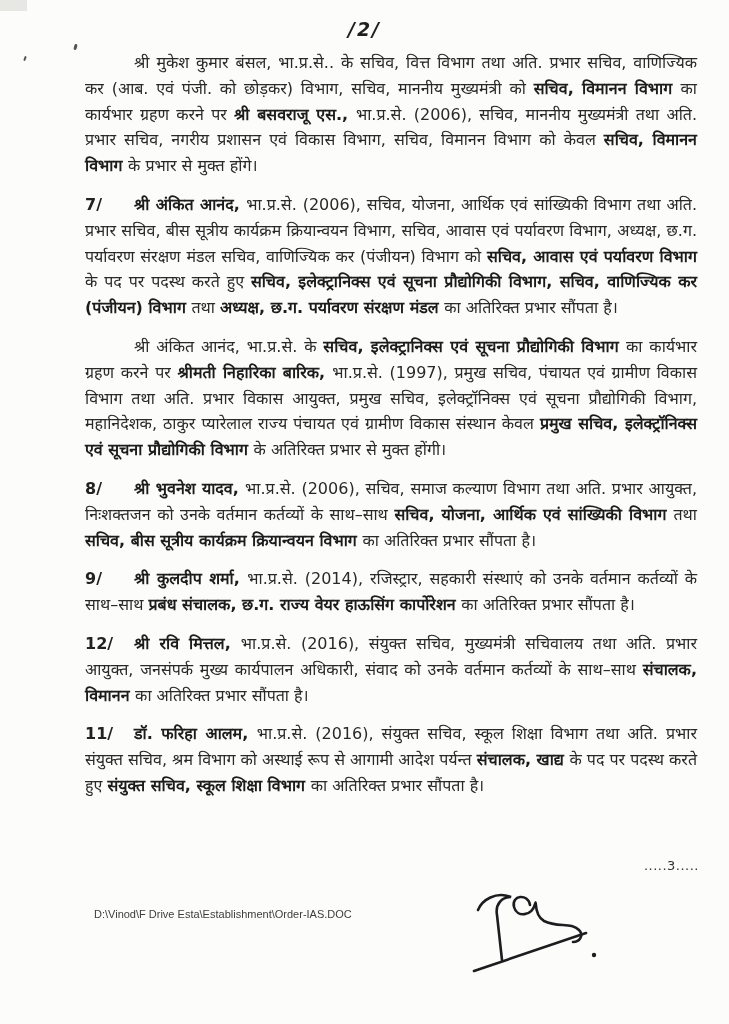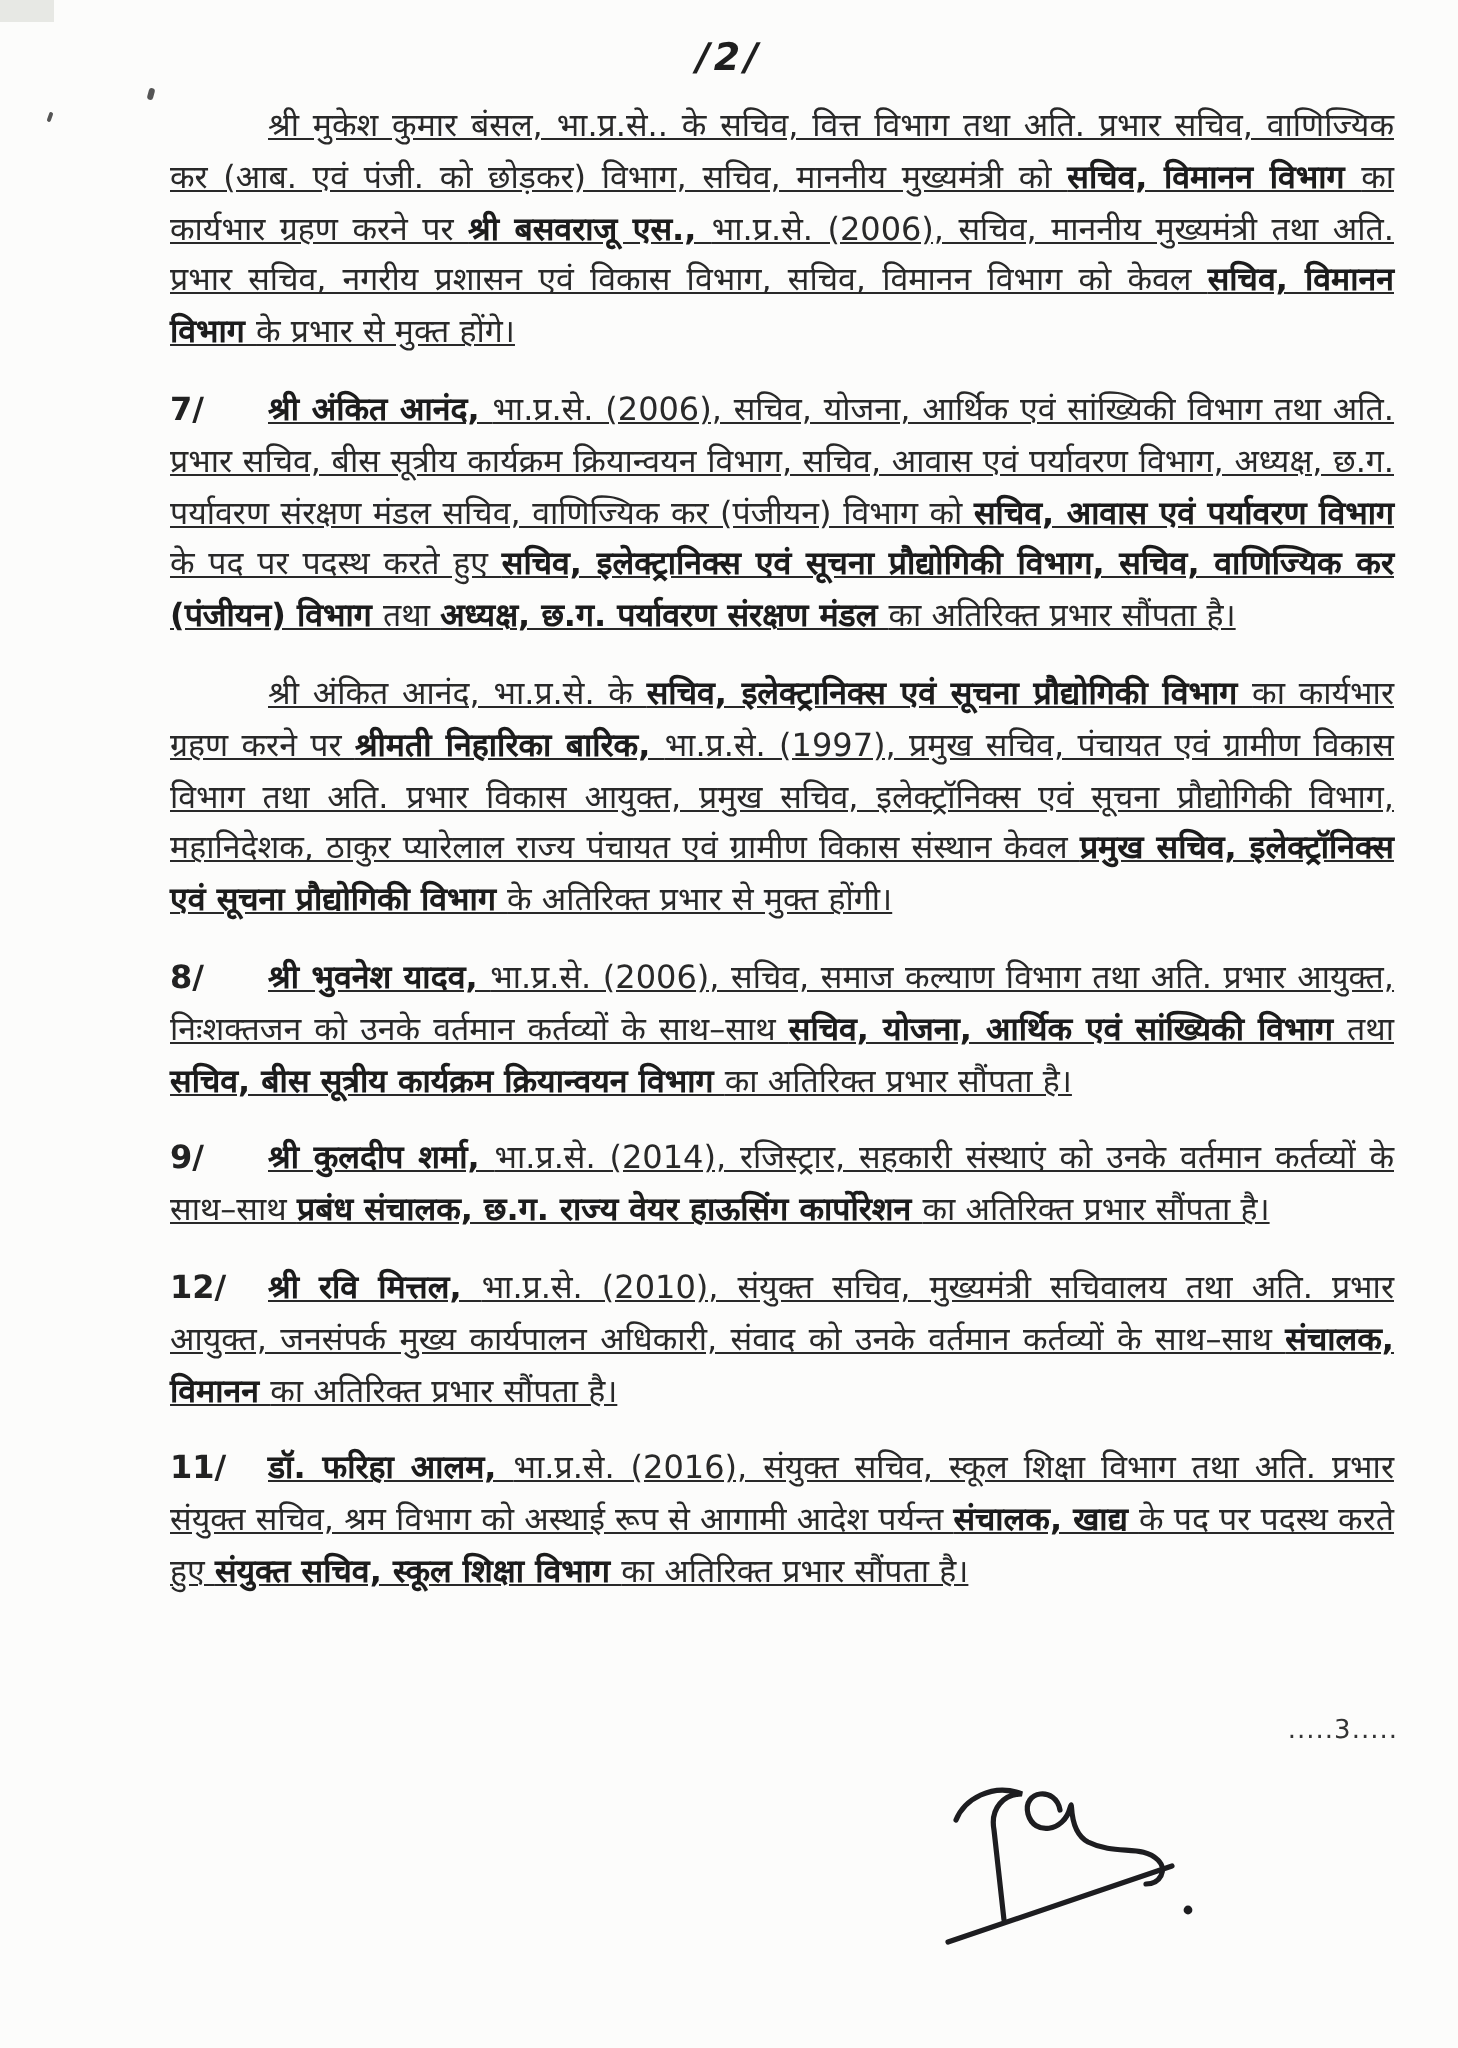--- a/index.html
+++ b/index.html
@@ -22,21 +22,21 @@
     position:absolute; top:18px; left:0; width:100%;
     text-align:center; font-size:19px; font-weight:700;
     letter-spacing:2px; color:#1f1f1f; font-style:italic;
   }
   .doc-body {
     position:absolute; top:50px; left:85px; width:612px;
   }
   .para {
     font-size:16px; line-height:25.8px;
     text-align:justify; text-justify:inter-word;
-    margin:0 0 13px 0; color:#292929;text-decoration:underline;
+    margin:0 0 13px 0; color:#292929;
   }
   .para-num {
     display:inline-block; width:49px; font-weight:700; color:#222;
   }
   .seg-bold { font-weight:700; color:#1c1c1c; }
   .continuation {
     position:absolute; top:858px; right:30px;
     font-size:13px; color:#333; letter-spacing:0.5px;
   }
   .footer-path {
@@ -62,29 +62,30 @@
   <p class="para"><span class="para-num"></span><span class="para-text"><span>श्री मुकेश कुमार बंसल, भा.प्र.से.. के सचिव, वित्त विभाग तथा अति. प्रभार सचिव, वाणिज्यिक कर (आब. एवं पंजी. को छोड़कर) विभाग, सचिव, माननीय मुख्यमंत्री को </span><span class="seg-bold">सचिव, विमानन विभाग </span><span>का कार्यभार ग्रहण करने पर </span><span class="seg-bold">श्री बसवराजू एस., </span><span>भा.प्र.से. (2006), सचिव, माननीय मुख्यमंत्री तथा अति. प्रभार सचिव, नगरीय प्रशासन एवं विकास विभाग, सचिव, विमानन विभाग को केवल </span><span class="seg-bold">सचिव, विमानन विभाग </span><span>के प्रभार से मुक्त होंगे।</span></span></p>
 
   <p class="para"><span class="para-num">7/</span><span class="para-text"><span class="seg-bold">श्री अंकित आनंद, </span><span>भा.प्र.से. (2006), सचिव, योजना, आर्थिक एवं सांख्यिकी विभाग तथा अति. प्रभार सचिव, बीस सूत्रीय कार्यक्रम क्रियान्वयन विभाग, सचिव, आवास एवं पर्यावरण विभाग, अध्यक्ष, छ.ग. पर्यावरण संरक्षण मंडल सचिव, वाणिज्यिक कर (पंजीयन) विभाग को </span><span class="seg-bold">सचिव, आवास एवं पर्यावरण विभाग </span><span>के पद पर पदस्थ करते हुए </span><span class="seg-bold">सचिव, इलेक्ट्रानिक्स एवं सूचना प्रौद्योगिकी विभाग, सचिव, वाणिज्यिक कर (पंजीयन) विभाग </span><span>तथा </span><span class="seg-bold">अध्यक्ष, छ.ग. पर्यावरण संरक्षण मंडल </span><span>का अतिरिक्त प्रभार सौंपता है।</span></span></p>
 
   <p class="para"><span class="para-num"></span><span class="para-text"><span>श्री अंकित आनंद, भा.प्र.से. के </span><span class="seg-bold">सचिव, इलेक्ट्रानिक्स एवं सूचना प्रौद्योगिकी विभाग </span><span>का कार्यभार ग्रहण करने पर </span><span class="seg-bold">श्रीमती निहारिका बारिक, </span><span>भा.प्र.से. (1997), प्रमुख सचिव, पंचायत एवं ग्रामीण विकास विभाग तथा अति. प्रभार विकास आयुक्त, प्रमुख सचिव, इलेक्ट्रॉनिक्स एवं सूचना प्रौद्योगिकी विभाग, महानिदेशक, ठाकुर प्यारेलाल राज्य पंचायत एवं ग्रामीण विकास संस्थान केवल </span><span class="seg-bold">प्रमुख सचिव, इलेक्ट्रॉनिक्स एवं सूचना प्रौद्योगिकी विभाग </span><span>के अतिरिक्त प्रभार से मुक्त होंगी।</span></span></p>
 
   <p class="para"><span class="para-num">8/</span><span class="para-text"><span class="seg-bold">श्री भुवनेश यादव, </span><span>भा.प्र.से. (2006), सचिव, समाज कल्याण विभाग तथा अति. प्रभार आयुक्त, निःशक्तजन को उनके वर्तमान कर्तव्यों के साथ–साथ </span><span class="seg-bold">सचिव, योजना, आर्थिक एवं सांख्यिकी विभाग </span><span>तथा </span><span class="seg-bold">सचिव, बीस सूत्रीय कार्यक्रम क्रियान्वयन विभाग </span><span>का अतिरिक्त प्रभार सौंपता है।</span></span></p>
 
   <p class="para"><span class="para-num">9/</span><span class="para-text"><span class="seg-bold">श्री कुलदीप शर्मा, </span><span>भा.प्र.से. (2014), रजिस्ट्रार, सहकारी संस्थाएं को उनके वर्तमान कर्तव्यों के साथ–साथ </span><span class="seg-bold">प्रबंध संचालक, छ.ग. राज्य वेयर हाऊसिंग कार्पोरेशन </span><span>का अतिरिक्त प्रभार सौंपता है।</span></span></p>
 
-  <p class="para"><span class="para-num">12/</span><span class="para-text"><span class="seg-bold">श्री रवि मित्तल, </span><span>भा.प्र.से. (2010), संयुक्त सचिव, मुख्यमंत्री सचिवालय तथा अति. प्रभार आयुक्त, जनसंपर्क मुख्य कार्यपालन अधिकारी, संवाद को उनके वर्तमान कर्तव्यों के साथ–साथ </span><span class="seg-bold">संचालक, विमानन </span><span>का अतिरिक्त प्रभार सौंपता है।</span></span></p>
+  <p class="para"><span class="para-num">12/</span><span class="para-text"><span class="seg-bold">श्री रवि मित्तल, </span><span>भा.प्र.से. (2016), संयुक्त सचिव, मुख्यमंत्री सचिवालय तथा अति. प्रभार आयुक्त, जनसंपर्क मुख्य कार्यपालन अधिकारी, संवाद को उनके वर्तमान कर्तव्यों के साथ–साथ </span><span class="seg-bold">संचालक, विमानन </span><span>का अतिरिक्त प्रभार सौंपता है।</span></span></p>
 
   <p class="para"><span class="para-num">11/</span><span class="para-text"><span class="seg-bold">डॉ. फरिहा आलम, </span><span>भा.प्र.से. (2016), संयुक्त सचिव, स्कूल शिक्षा विभाग तथा अति. प्रभार संयुक्त सचिव, श्रम विभाग को अस्थाई रूप से आगामी आदेश पर्यन्त </span><span class="seg-bold">संचालक, खाद्य </span><span>के पद पर पदस्थ करते हुए </span><span class="seg-bold">संयुक्त सचिव, स्कूल शिक्षा विभाग </span><span>का अतिरिक्त प्रभार सौंपता है।</span></span></p>
 </div>
 
   <div class="continuation">.....3.....</div>
 
   <svg class="signature" width="150" height="105" viewBox="0 0 150 105">
     <g stroke="#1d1d20" stroke-width="2.6" fill="none" stroke-linecap="round">
       <path d="M12 38 C16 28, 30 19, 45 25 C36 25, 29 32, 31 43 L36 88"></path>
       <path d="M64 33 C62 21, 45 23, 48 35 C51 46, 66 44, 69 32 C71 25, 67 43, 78 49 C92 56, 105 50, 113 58 C118 63, 114 70, 107 70"></path>
       <path d="M8 99 L120 61"></path>
       <circle cx="128" cy="83" r="2.2" fill="#1d1d20" stroke="none"></circle>
     </g>
   </svg>
 
+  <div class="footer-path">D:\Vinod\F Drive Esta\Establishment\Order-IAS.DOC</div>
 </div>
 
 </body></html>

